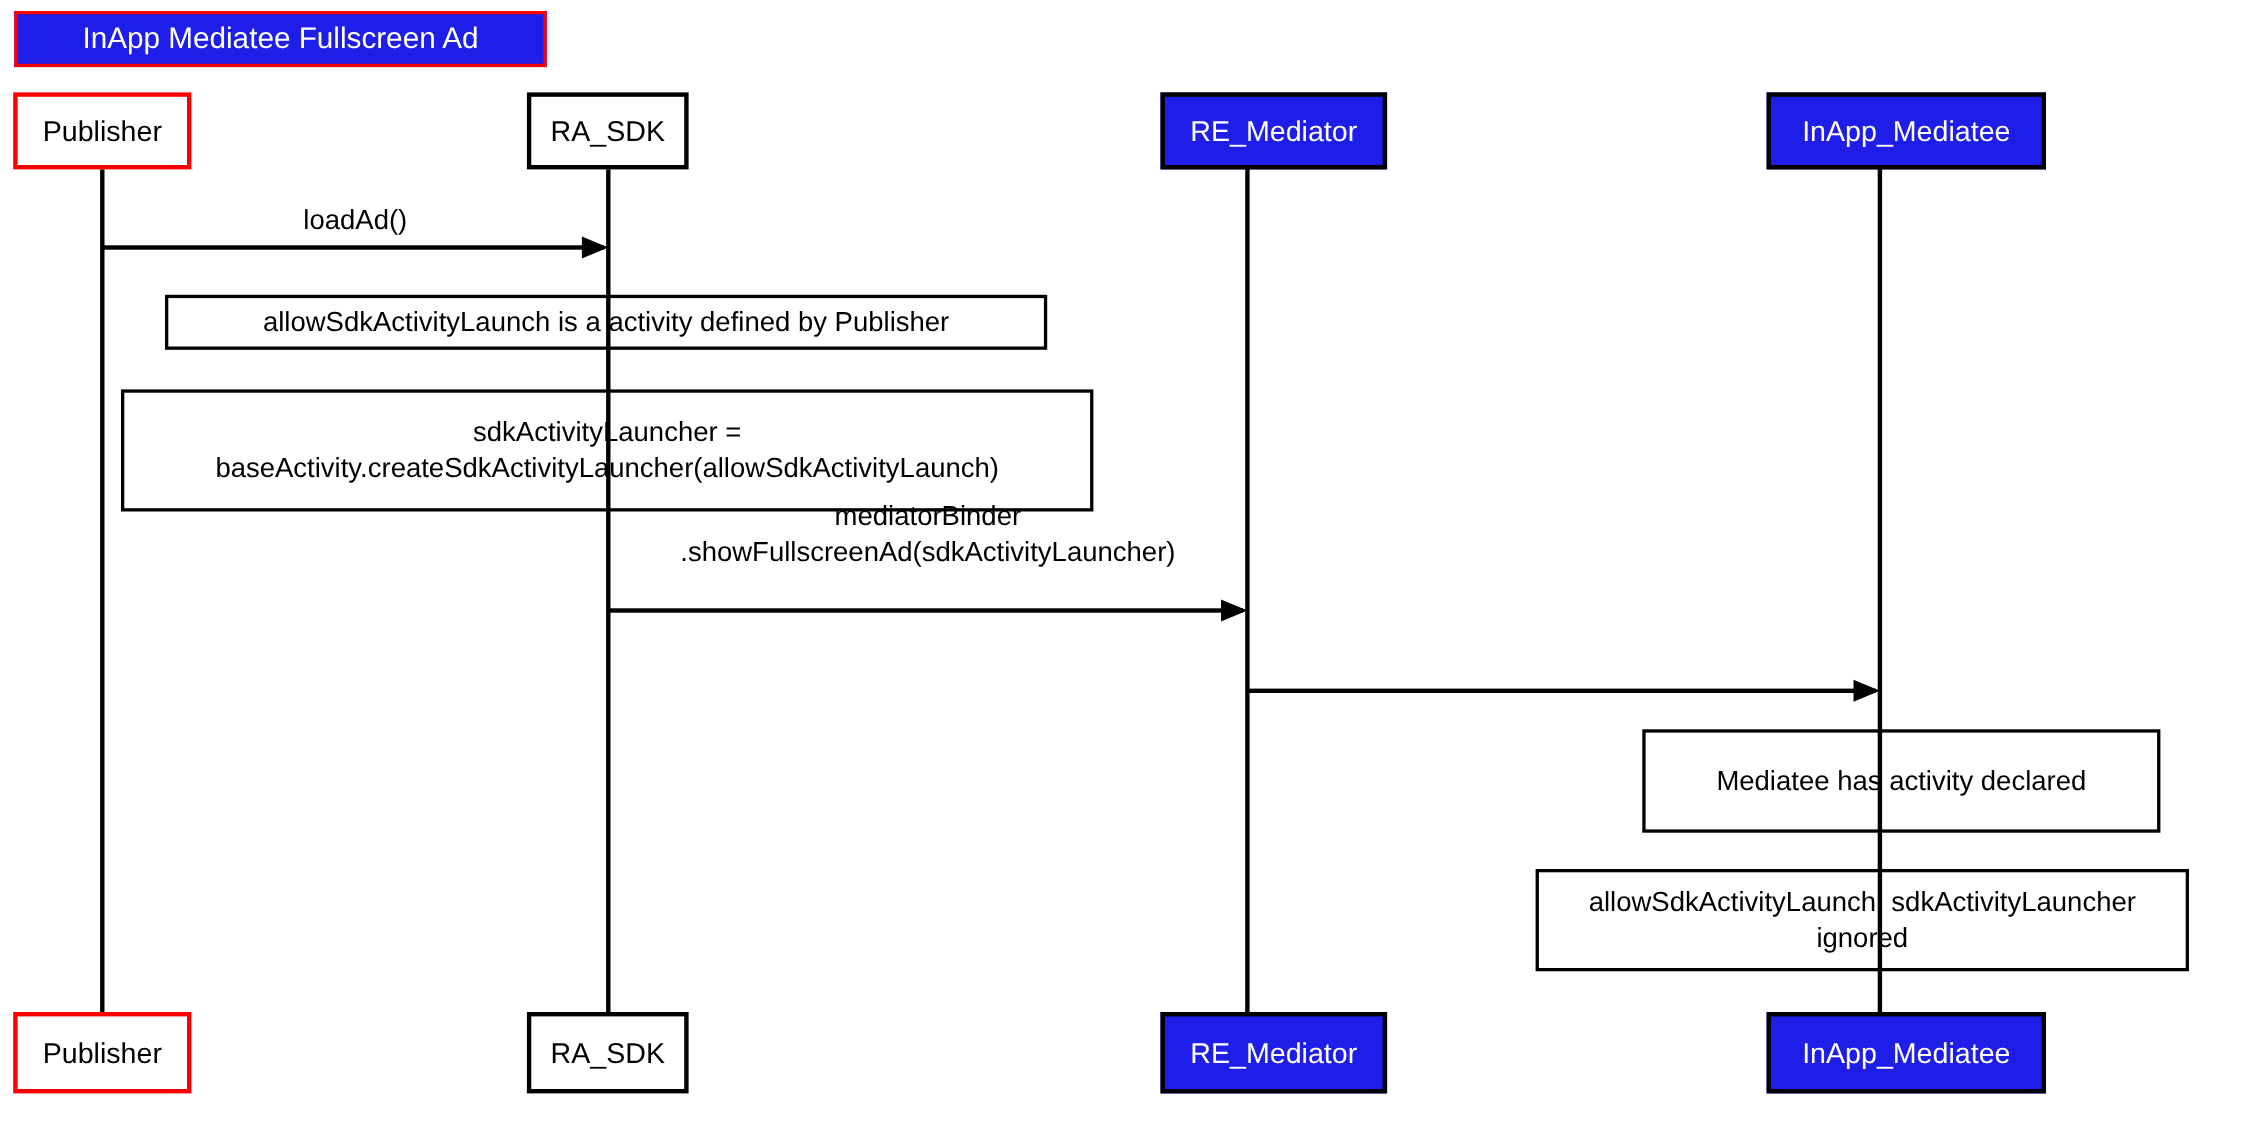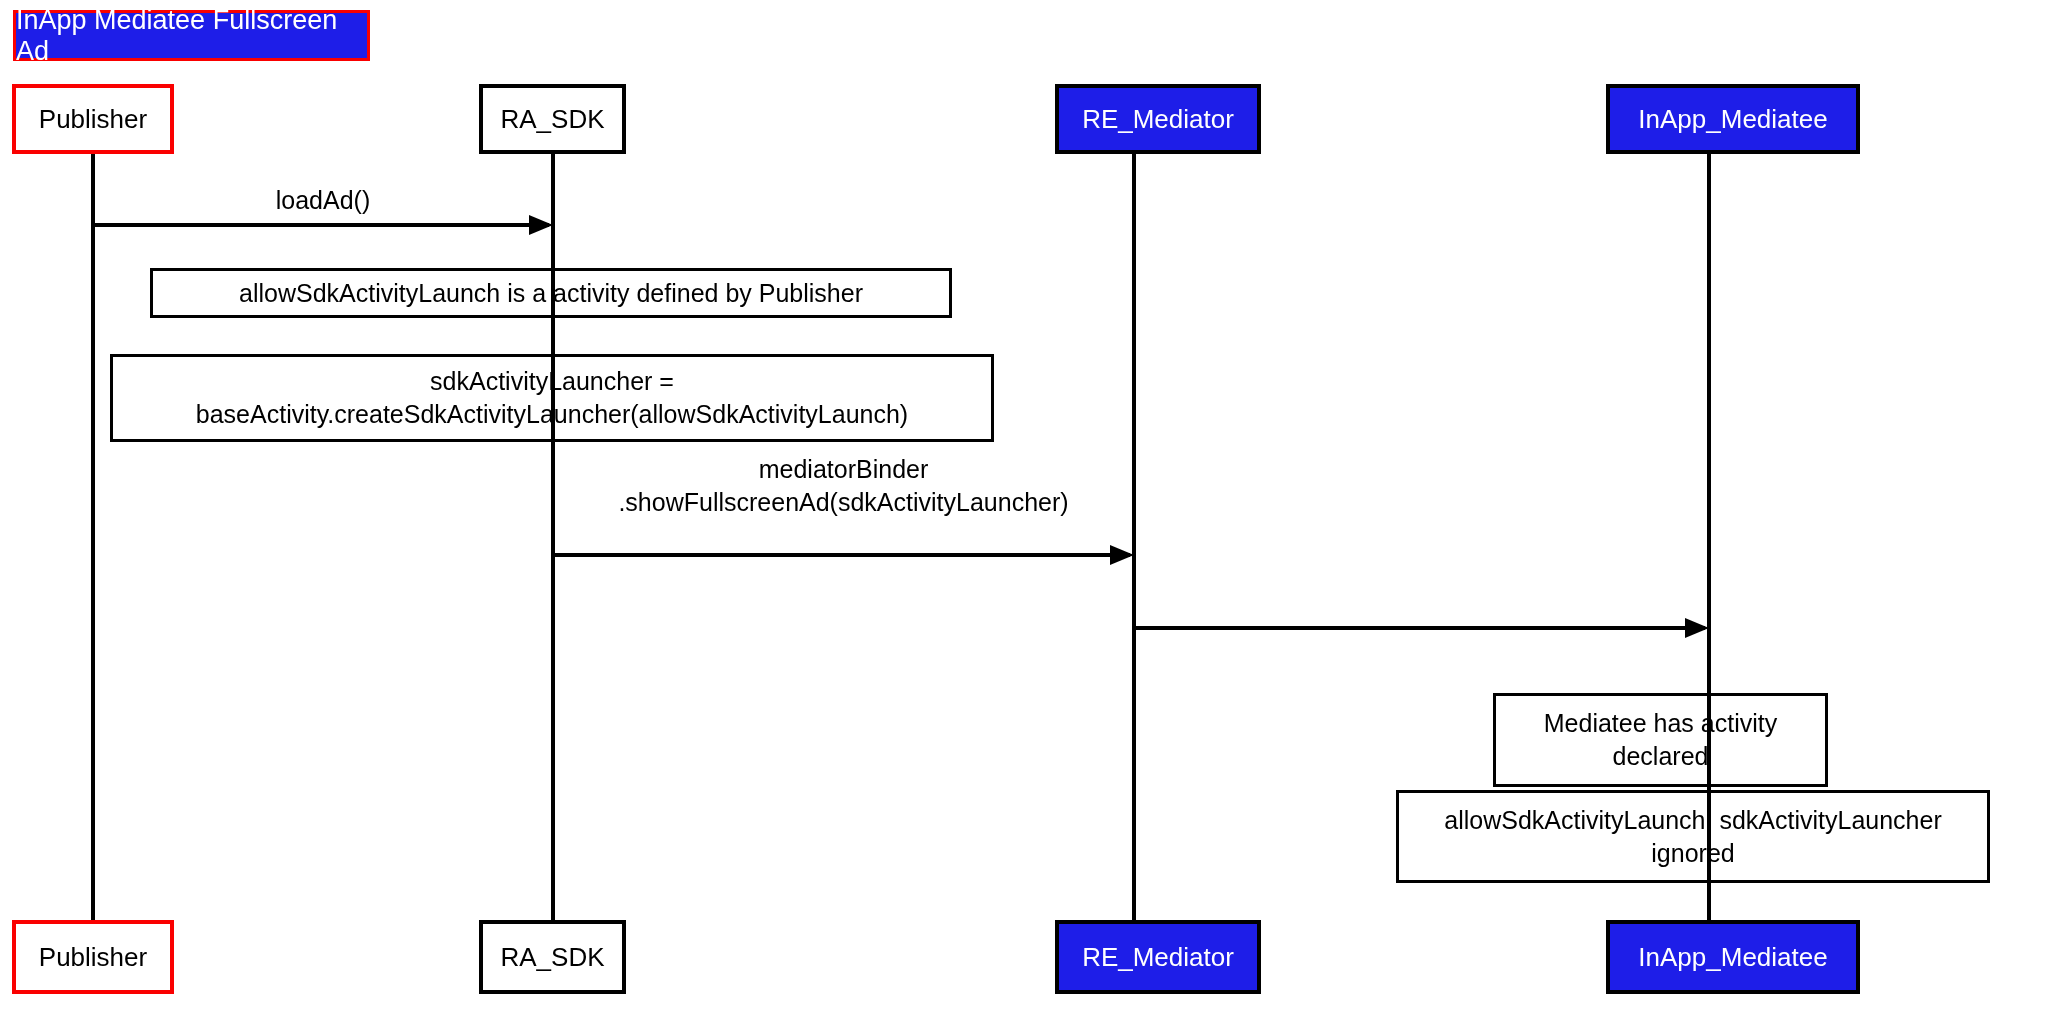--- a/index.html
+++ b/index.html
@@ -46,57 +46,57 @@
 </head>
 <body>
 
 <div class="diagram">
 
   <div class="lifeline" style="left:91px;top:150px;height:774px;"></div>
   <div class="lifeline" style="left:551px;top:150px;height:774px;"></div>
   <div class="lifeline" style="left:1132px;top:150px;height:774px;"></div>
   <div class="lifeline" style="left:1707px;top:150px;height:774px;"></div>
 
-  <div class="title-box" style="left:13px;top:10px;width:357px;height:51px;">InApp Mediatee Fullscreen Ad</div>
+  <div class="title-box" style="left:13px;top:10px;width:484px;height:51px;">InApp Mediatee Fullscreen Ad</div>
 
   <div class="participant red-outline" style="left:12px;top:84px;width:162px;height:70px;">Publisher</div>
   <div class="participant" style="left:479px;top:84px;width:147px;height:70px;">RA_SDK</div>
   <div class="participant blue-fill" style="left:1031px;top:84px;width:206px;height:70px;">RE_Mediator</div>
   <div class="participant blue-fill" style="left:1582px;top:84px;width:254px;height:70px;">InApp_Mediatee</div>
 
   <div class="msg-label" style="left:93px;top:184px;width:460px;">loadAd()</div>
   <div class="arrow" style="left:93px;top:215px;width:460px;">
     <div class="shaft"></div>
     <div class="head"></div>
   </div>
 
   <div class="note" style="left:150px;top:268px;width:802px;height:50px;">
     <div>allowSdkActivityLaunch is a activity defined by Publisher</div>
   </div>
 
-  <div class="note" style="left:110px;top:354px;width:884px;height:88px;">
+  <div class="note" style="left:110px;top:354px;width:884px;height:111px;">
     <div>sdkActivityLauncher =</div>
     <div>baseActivity.createSdkActivityLauncher(allowSdkActivityLaunch)</div>
   </div>
 
   <div class="msg-label" style="left:553px;top:453px;width:581px;">
     <div>mediatorBinder</div>
     <div>.showFullscreenAd(sdkActivityLauncher)</div>
   </div>
   <div class="arrow" style="left:553px;top:545px;width:581px;">
     <div class="shaft"></div>
     <div class="head"></div>
   </div>
 
   <div class="arrow" style="left:1134px;top:618px;width:575px;">
     <div class="shaft"></div>
     <div class="head"></div>
   </div>
 
-  <div class="note" style="left:1493px;top:693px;width:335px;height:94px;">
+  <div class="note" style="left:1493px;top:663px;width:471px;height:94px;">
     <div>Mediatee has activity declared</div>
   </div>
 
   <div class="note" style="left:1396px;top:790px;width:594px;height:93px;">
     <div>allowSdkActivityLaunch, sdkActivityLauncher</div>
     <div>ignored</div>
   </div>
 
   <div class="participant red-outline" style="left:12px;top:920px;width:162px;height:74px;">Publisher</div>
   <div class="participant" style="left:479px;top:920px;width:147px;height:74px;">RA_SDK</div>

